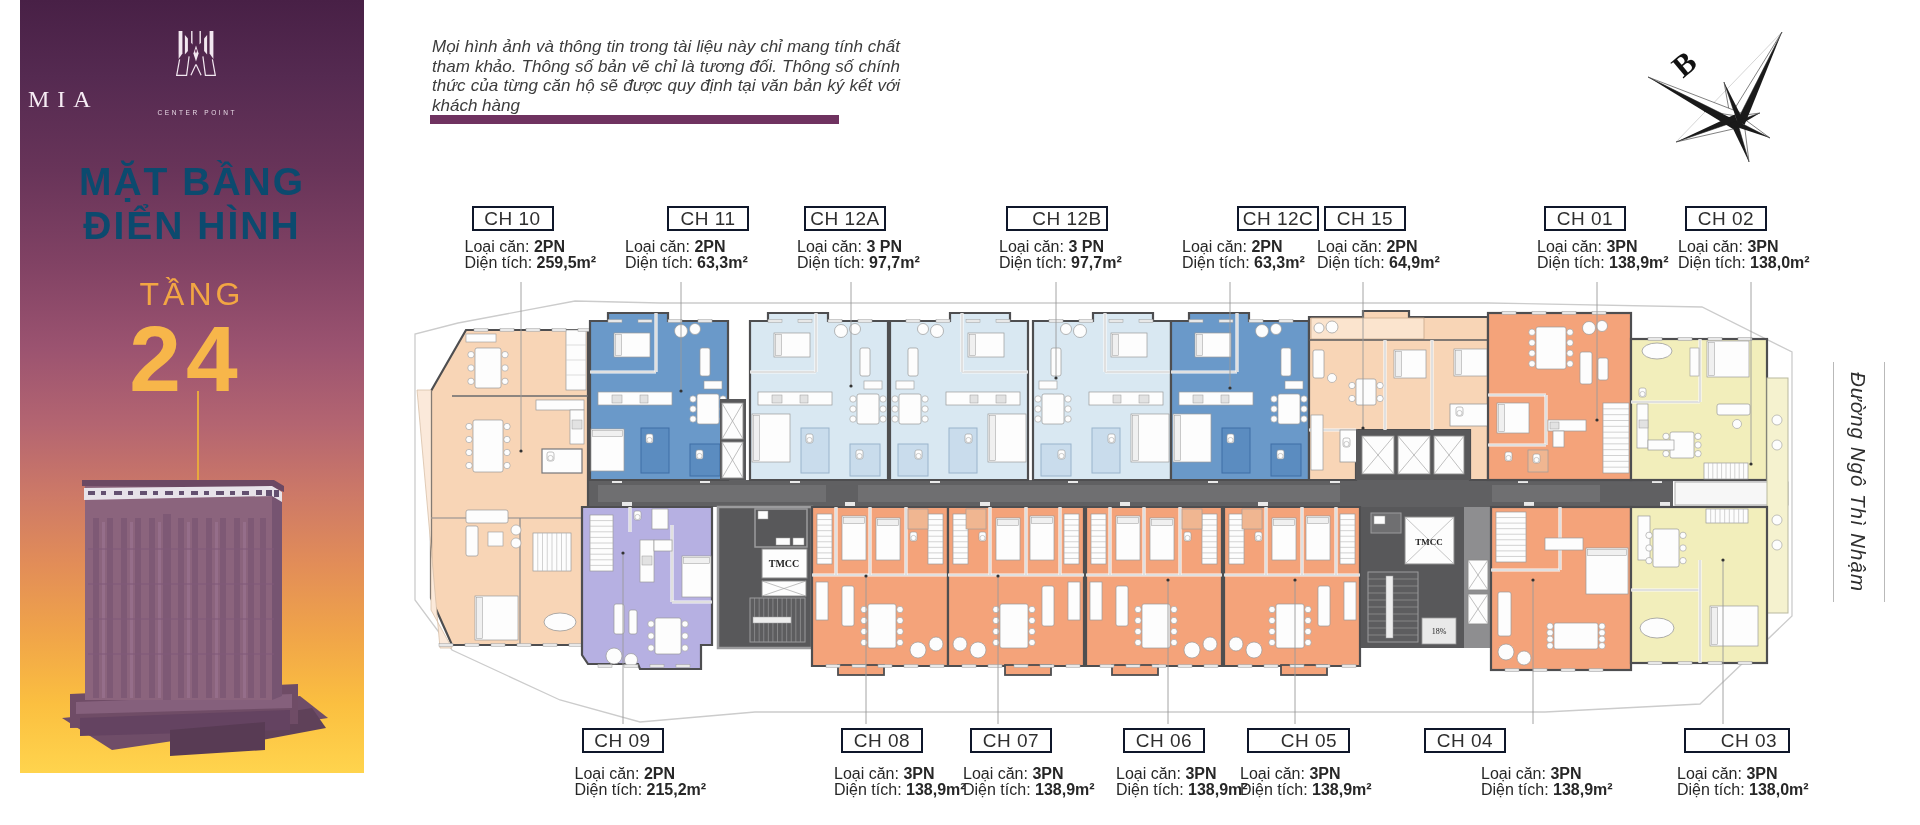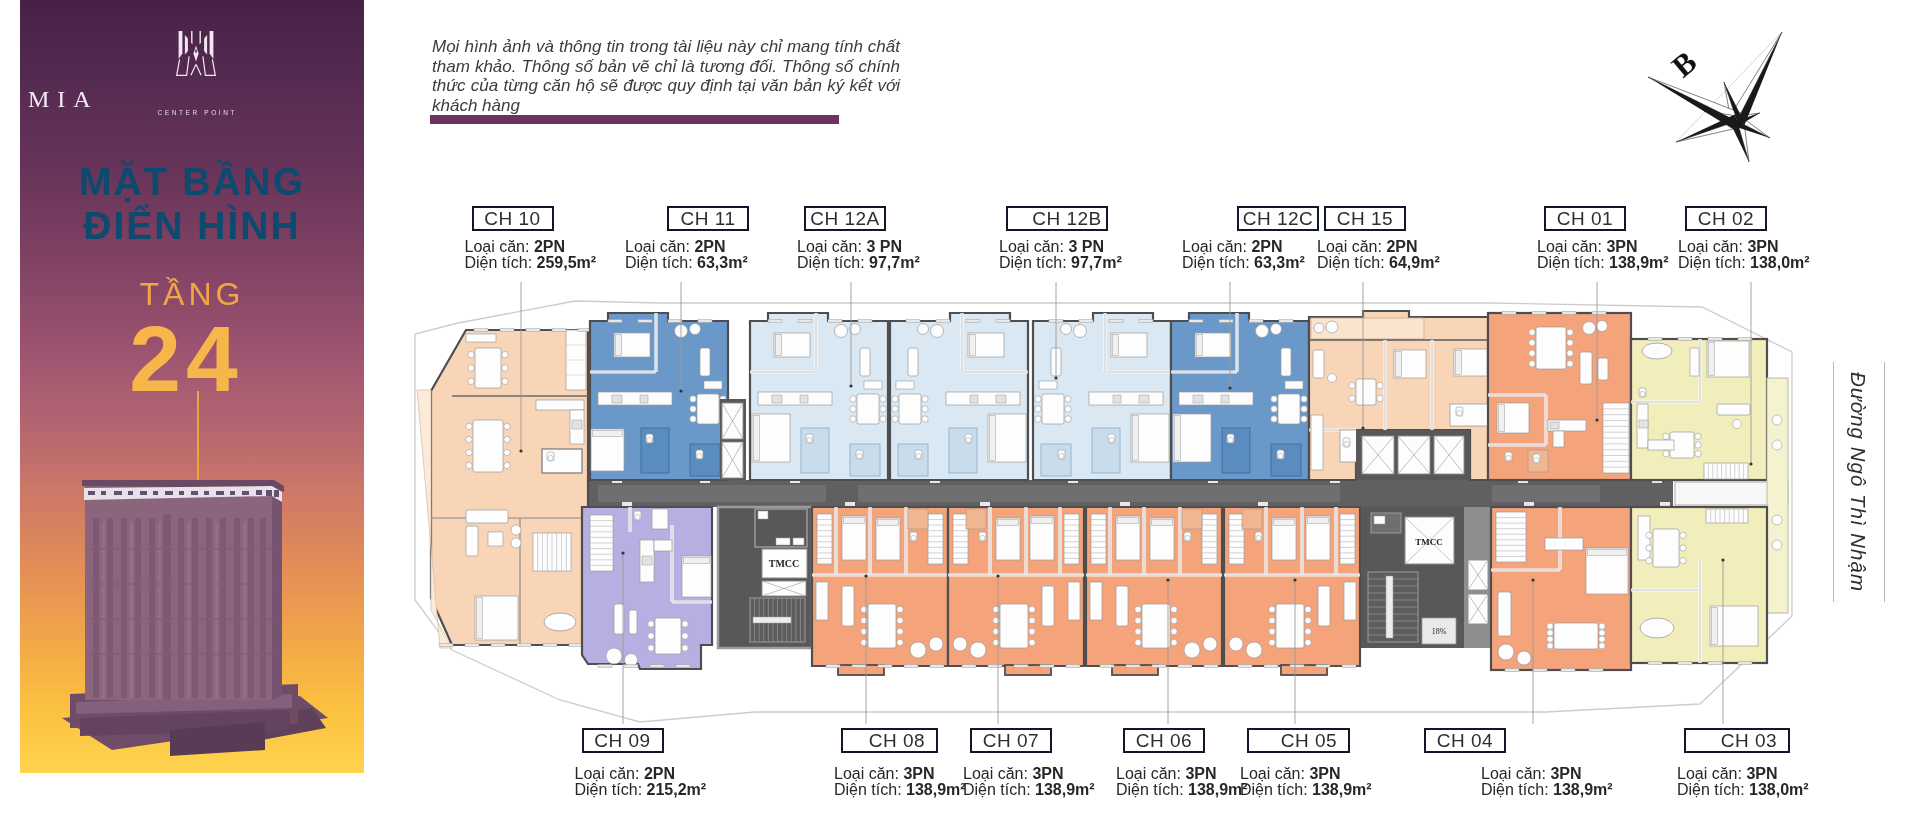--- a/index.html
+++ b/index.html
@@ -1111,21 +1111,21 @@
 
 <div class="chbox" style="left:1544.0px;top:206px;width:78px;height:21px;line-height:21px;">CH 01</div>
 <div class="chtxt" style="left:1537px;top:239px;">Loại căn: <b>3PN</b><br>Diện tích: <b>138,9m²</b></div>
 
 <div class="chbox" style="left:1685.0px;top:206px;width:78px;height:21px;line-height:21px;">CH 02</div>
 <div class="chtxt" style="left:1678px;top:239px;">Loại căn: <b>3PN</b><br>Diện tích: <b>138,0m²</b></div>
 
 <div class="chbox" style="left:581.5px;top:728px;width:78px;height:21px;line-height:21px;">CH 09</div>
 <div class="chtxt" style="left:574.5px;top:766px;">Loại căn: <b>2PN</b><br>Diện tích: <b>215,2m²</b></div>
 
-<div class="chbox" style="left:841.0px;top:728px;width:78px;height:21px;line-height:21px;padding-left:15px;">CH 08</div>
+<div class="chbox" style="left:841.0px;top:728px;width:78px;height:21px;line-height:21px;">CH 08</div>
 <div class="chtxt" style="left:834px;top:766px;">Loại căn: <b>3PN</b><br>Diện tích: <b>138,9m²</b></div>
 
 <div class="chbox" style="left:970.0px;top:728px;width:78px;height:21px;line-height:21px;">CH 07</div>
 <div class="chtxt" style="left:963px;top:766px;">Loại căn: <b>3PN</b><br>Diện tích: <b>138,9m²</b></div>
 
 <div class="chbox" style="left:1123.0px;top:728px;width:78px;height:21px;line-height:21px;text-align:center;">CH 06</div>
 <div class="chtxt" style="left:1116px;top:766px;">Loại căn: <b>3PN</b><br>Diện tích: <b>138,9m²</b></div>
 
 <div class="chbox" style="left:1247.0px;top:728px;width:78px;height:21px;line-height:21px;padding-left:21px;">CH 05</div>
 <div class="chtxt" style="left:1240px;top:766px;">Loại căn: <b>3PN</b><br>Diện tích: <b>138,9m²</b></div>

